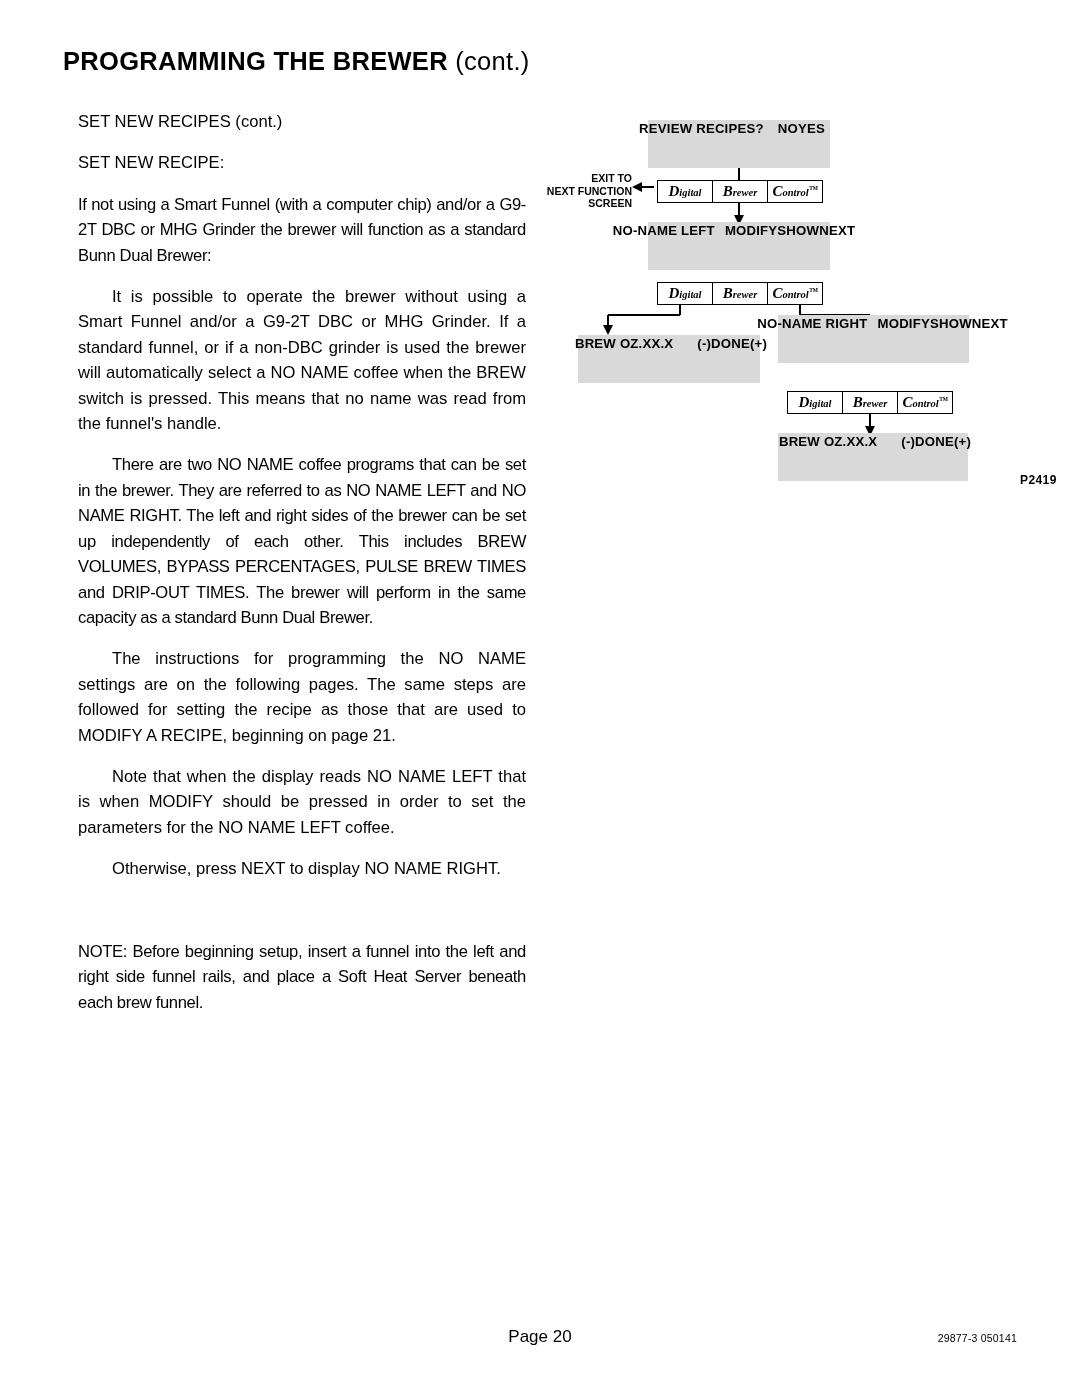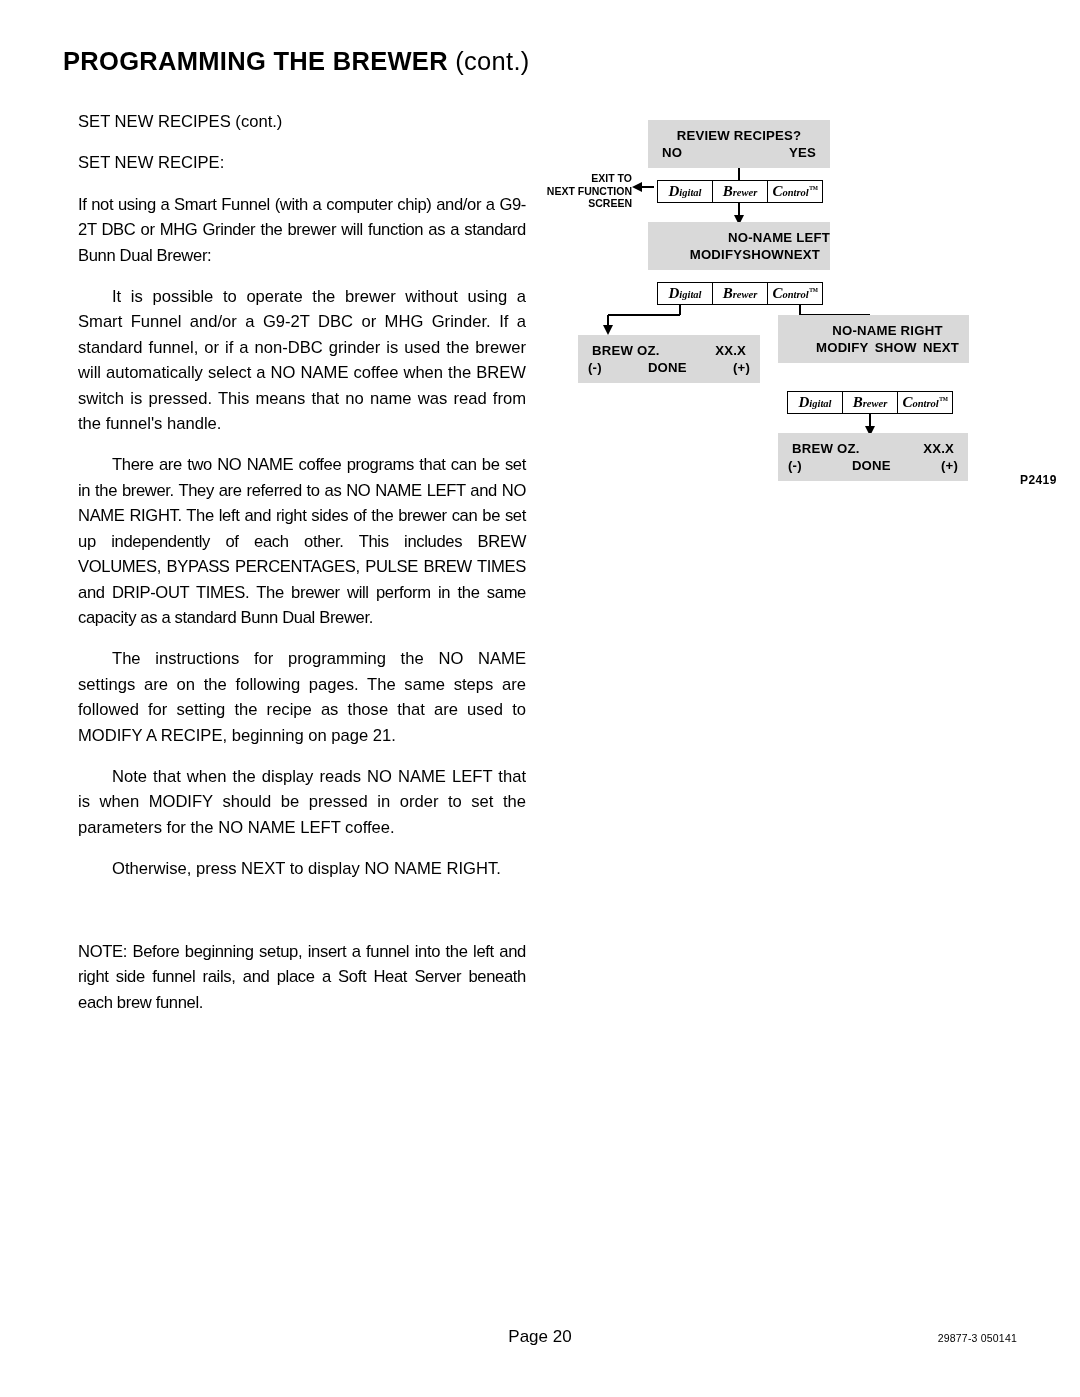--- a/index.html
+++ b/index.html
@@ -67,21 +67,21 @@
   .lcd {
     position: absolute;
     background: #d9d9d9;
     border: 0;
     color: #000;
     font-weight: bold;
     font-size: 13.2px;
     letter-spacing: 0.2px;
     text-align: center;
     display: flex;
-    flex-direction: column;
+    flex-direction: row;
     justify-content: center;
   }
   .lcd .row {
     white-space: pre;
     line-height: 17px;
   }
   .lcd .row.spread {
     display: flex;
     justify-content: space-between;
     padding: 0 14px;
@@ -227,21 +227,21 @@
         <span class="rest">ontrol</span>
         <span class="tm">TM</span>
       </div>
   </div>
 
   <svg class="arrow-v" style="left:172px; top:93px;" width="14" height="22">
     <line x1="7" y1="0" x2="7" y2="14" stroke="#000" stroke-width="2"></line>
     <polygon points="7,22 2,12 12,12" fill="#000"></polygon>
   </svg>
 
-  <div class="lcd" style="left:88px; top:112px; width:182px; height:48px;align-items:flex-end;">
+  <div class="lcd" style="left:88px; top:112px; width:182px; height:48px;">
     <div class="row">NO-NAME LEFT</div>
     <div class="row spread3">
       <span>MODIFY</span>
       <span>SHOW</span>
       <span>NEXT</span>
     </div>
   </div>
 
   <div class="panel" style="left:97px; top:172px; width:166px;">
     <div class="cell">

